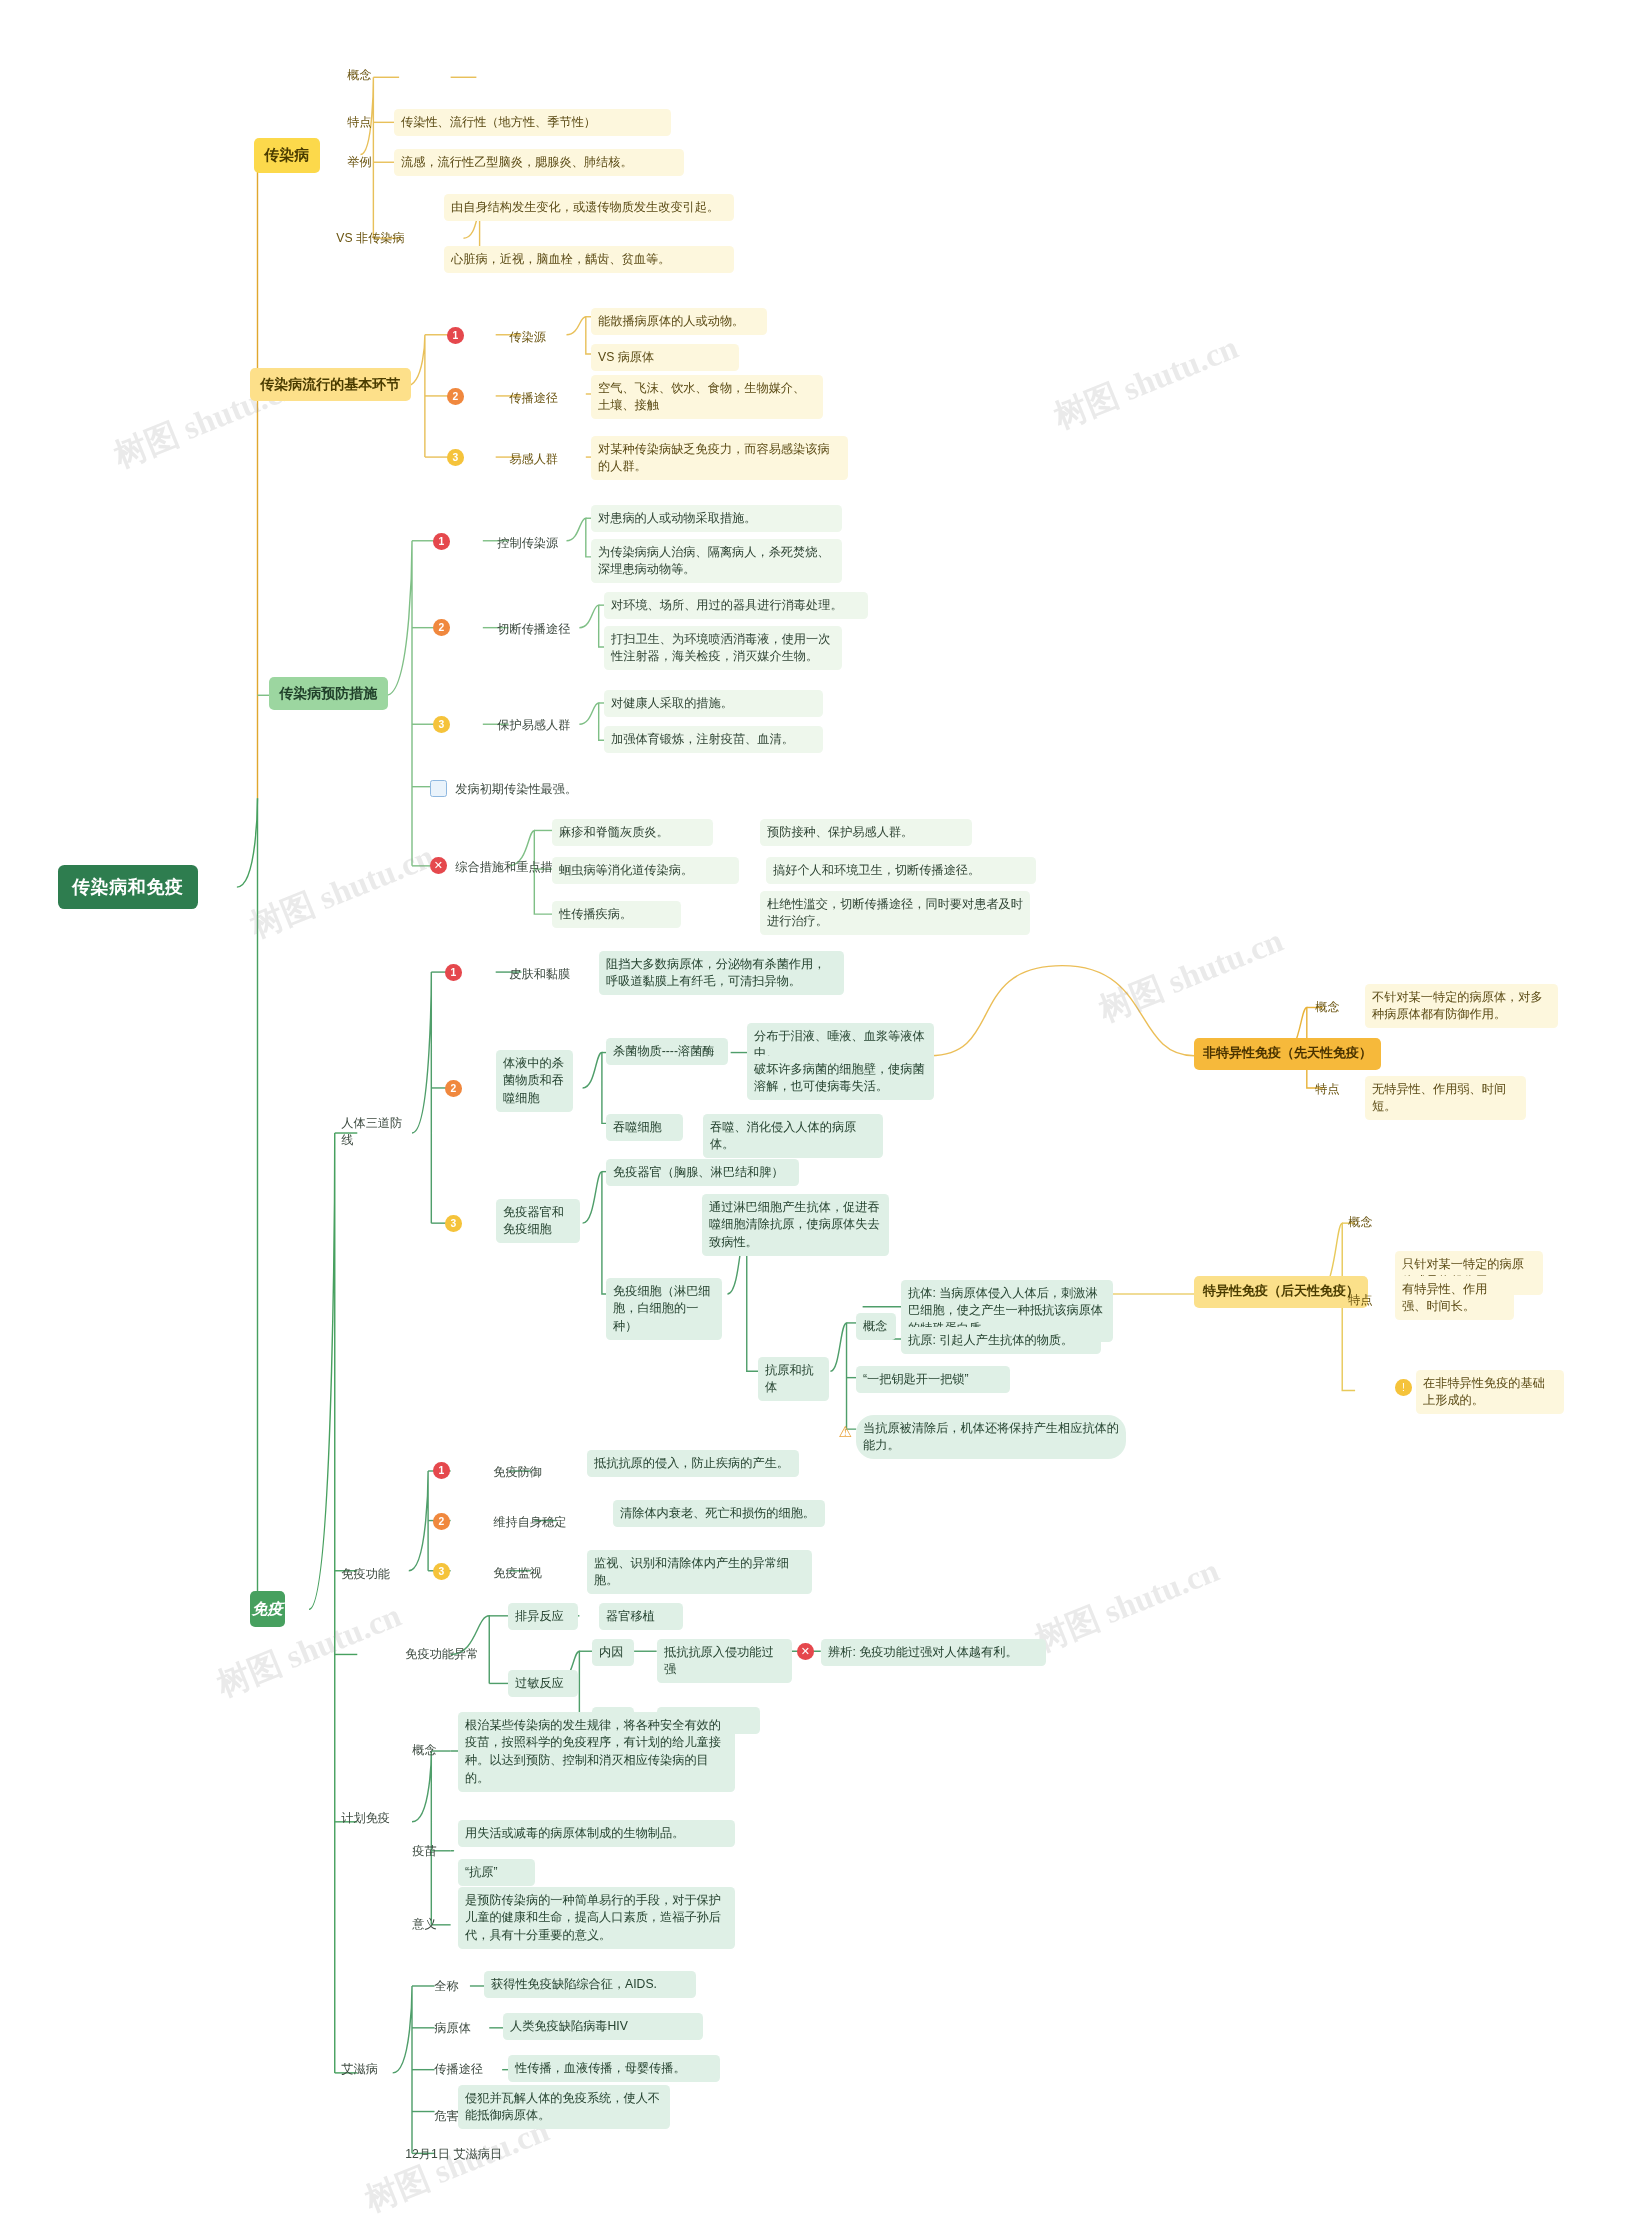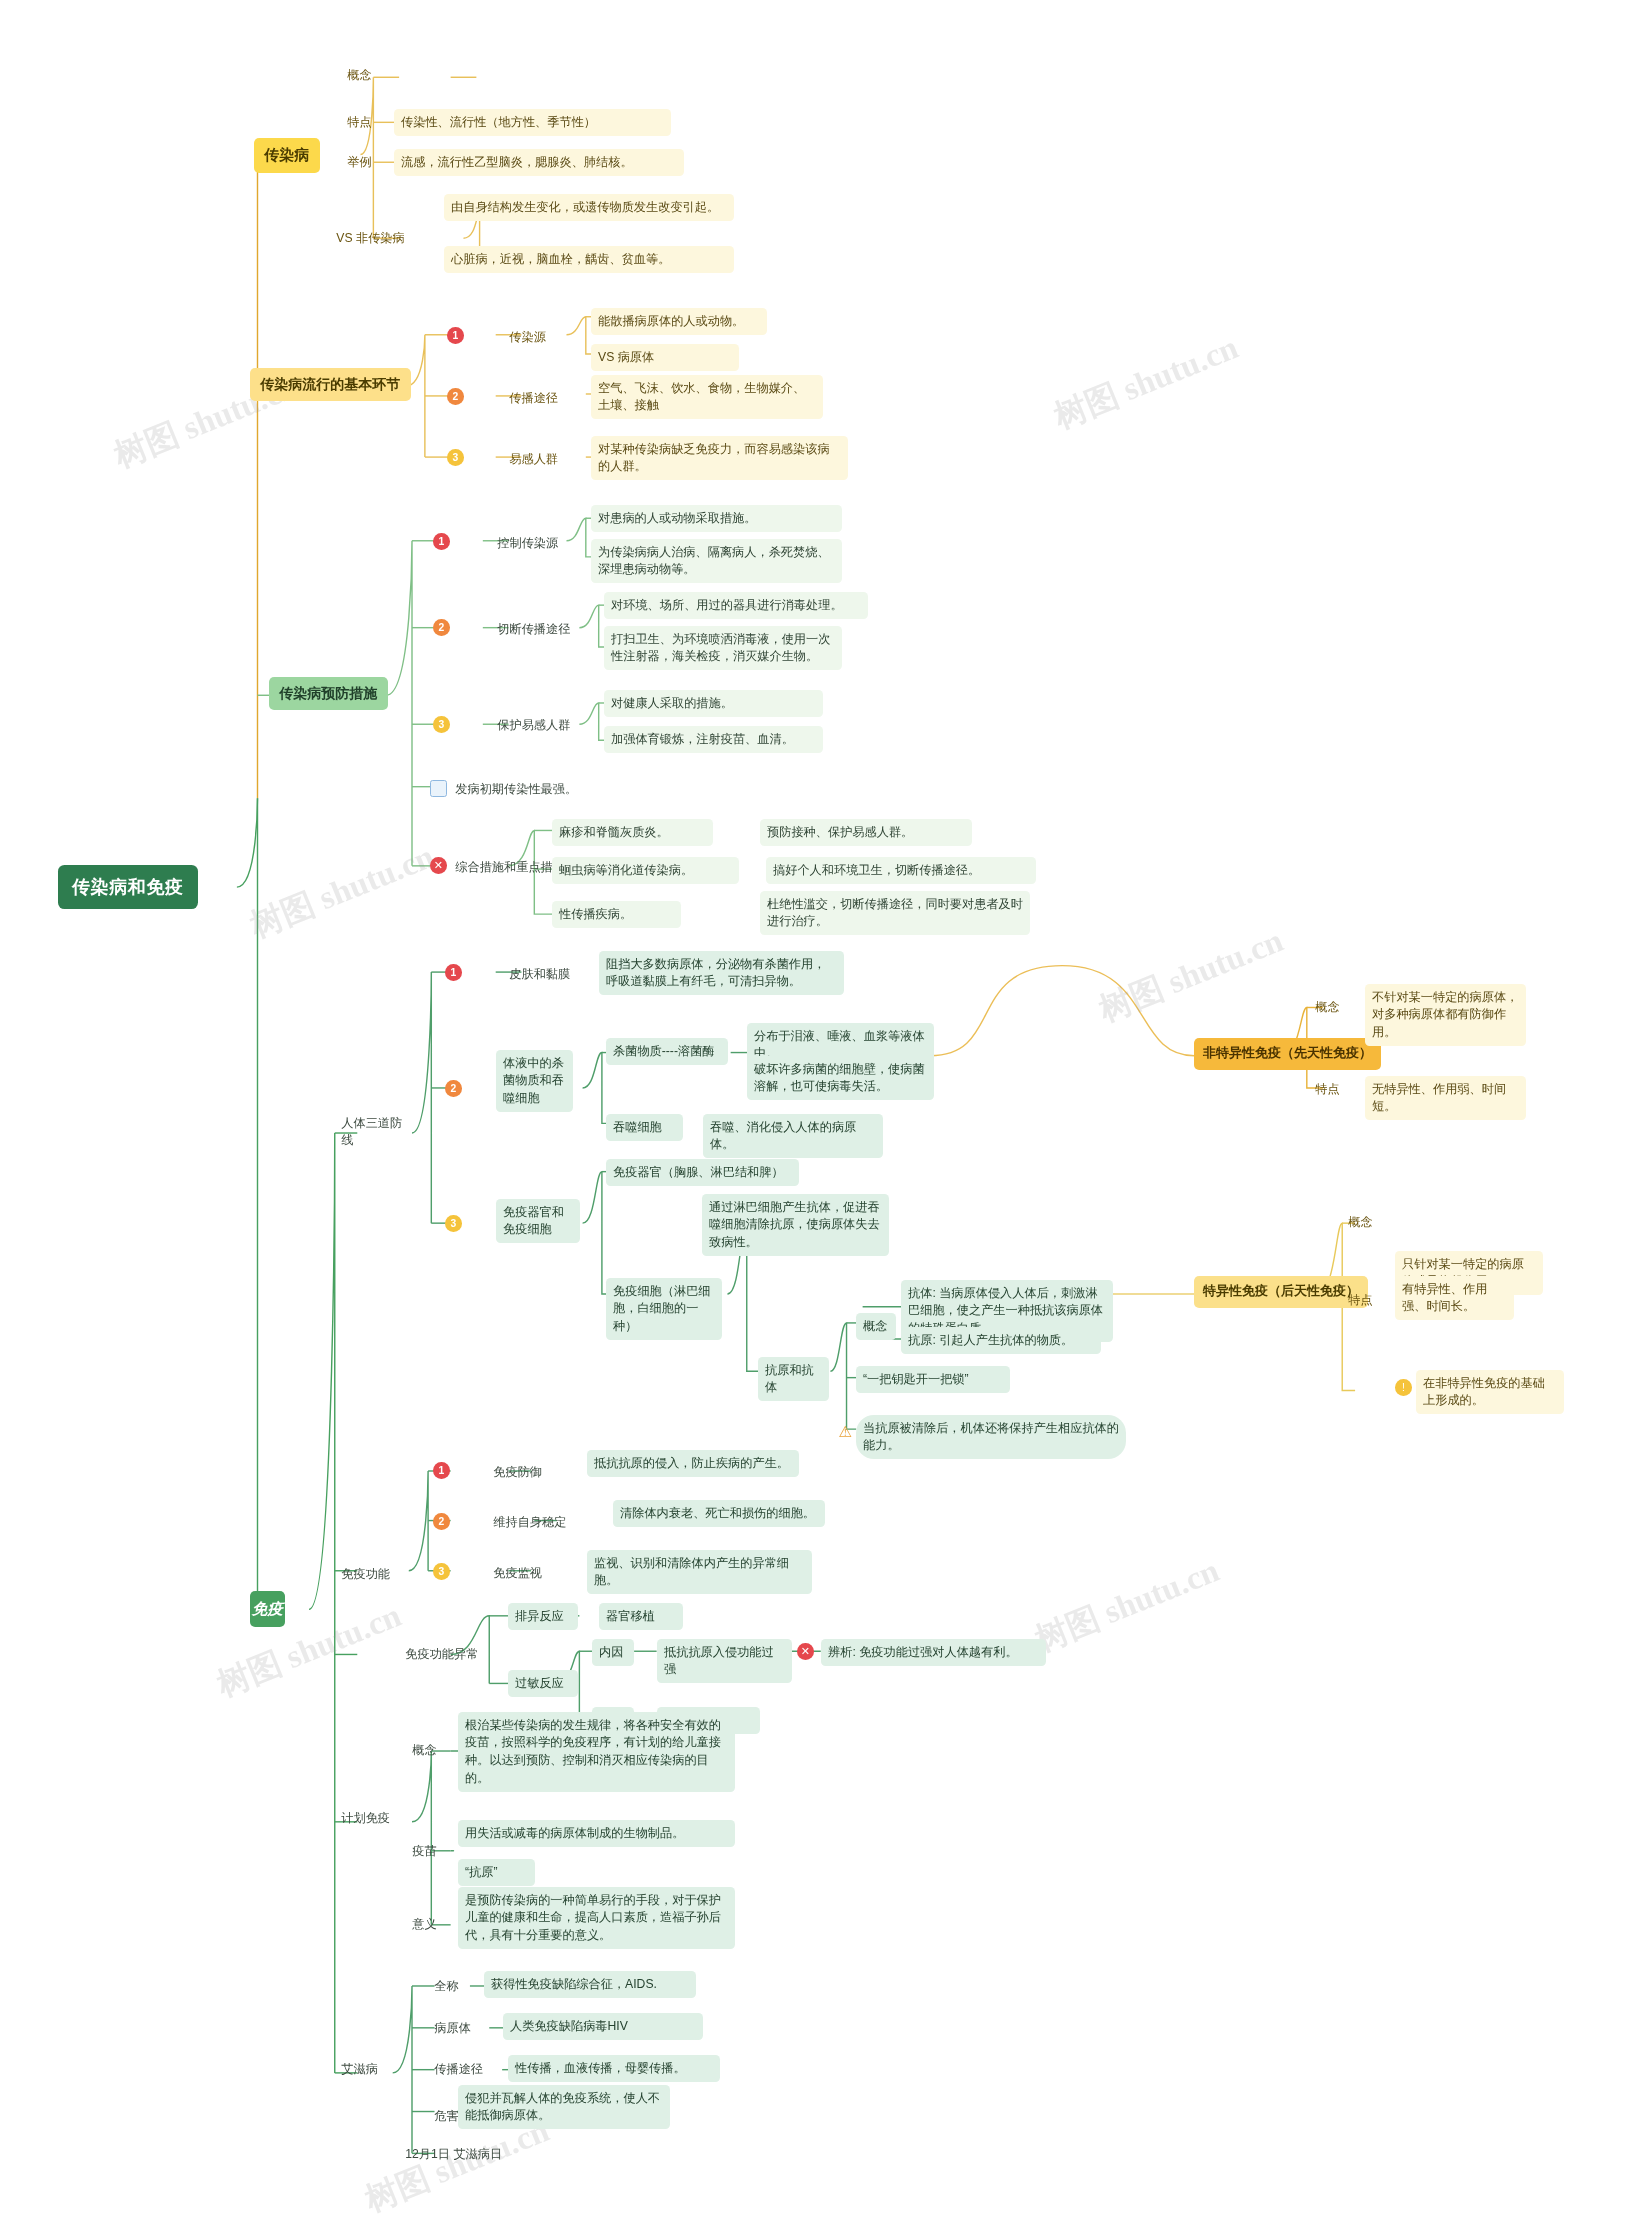--- a/index.html
+++ b/index.html
@@ -292,21 +292,21 @@
   <div class="node txt b-mint" style="left:758px;top:1357px;width:71px;">抗原和抗体</div>
   <div class="node txt b-mint" style="left:856px;top:1313px;width:40px;">概念</div>
   <div class="node txt b-mint" style="left:901px;top:1280px;width:212px;">抗体: 当病原体侵入人体后，刺激淋巴细胞，使之产生一种抵抗该病原体的特殊蛋白质。</div>
   <div class="node txt b-mint" style="left:901px;top:1327px;width:200px;">抗原: 引起人产生抗体的物质。</div>
   <div class="node txt b-mint" style="left:856px;top:1366px;width:154px;">“一把钥匙开一把锁”</div>
   <div class="icon-warn" style="left:837px;top:1424px;">⚠</div>
   <div class="node txt b-mint" style="left:856px;top:1415px;width:270px;border-radius:18px;">当抗原被清除后，机体还将保持产生相应抗体的能力。</div>
 
   <div class="node tag-orange" style="left:1194px;top:1038px;">非特异性免疫（先天性免疫）</div>
   <div class="node lbl-y" style="left:1314px;top:996px;">概念</div>
-  <div class="node txt b-yellow-l" style="left:1365px;top:984px;width:161px;">不针对某一特定的病原体，对多种病原体都有防御作用。</div>
+  <div class="node txt b-yellow-l" style="left:1365px;top:984px;width:193px;">不针对某一特定的病原体，对多种病原体都有防御作用。</div>
   <div class="node lbl-y" style="left:1314px;top:1078px;">特点</div>
   <div class="node txt b-yellow-l" style="left:1365px;top:1076px;width:161px;">无特异性、作用弱、时间短。</div>
 
   <div class="node tag-yellow" style="left:1194px;top:1276px;">特异性免疫（后天性免疫）</div>
   <div class="node lbl-y" style="left:1347px;top:1211px;">概念</div>
   <div class="node txt b-yellow-l" style="left:1395px;top:1251px;width:148px;">只针对某一特定的病原体或异物起作用。</div>
   <div class="node lbl-y" style="left:1347px;top:1289px;">特点</div>
   <div class="node txt b-yellow-l" style="left:1395px;top:1276px;width:119px;">有特异性、作用强、时间长。</div>
   <div class="icon-bulb" style="left:1395px;top:1379px;">!</div>
   <div class="node txt b-yellow-l" style="left:1416px;top:1370px;width:148px;">在非特异性免疫的基础上形成的。</div>

